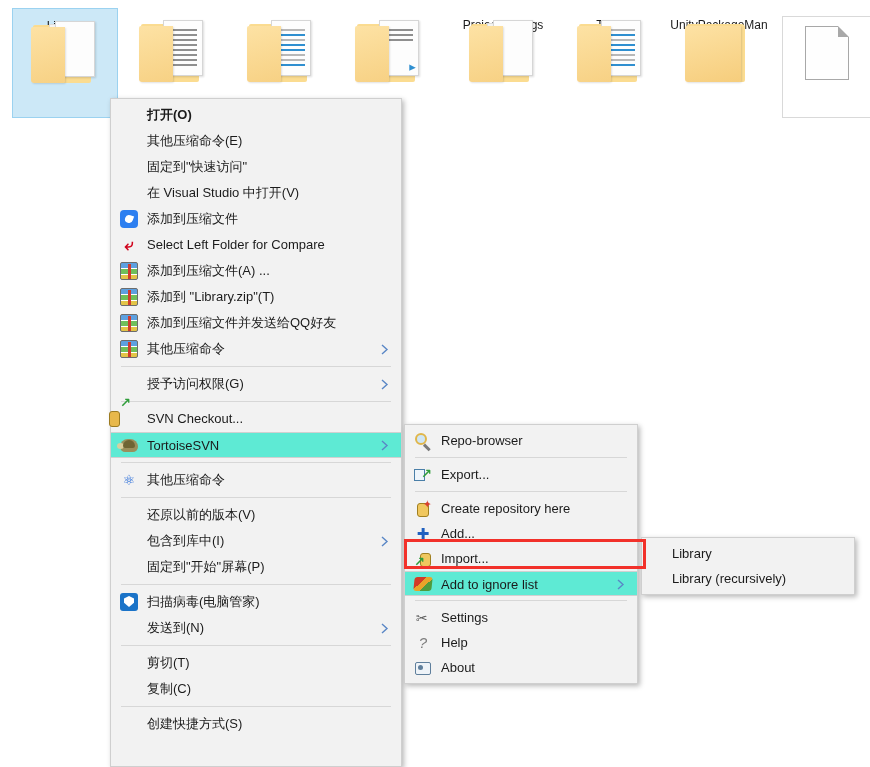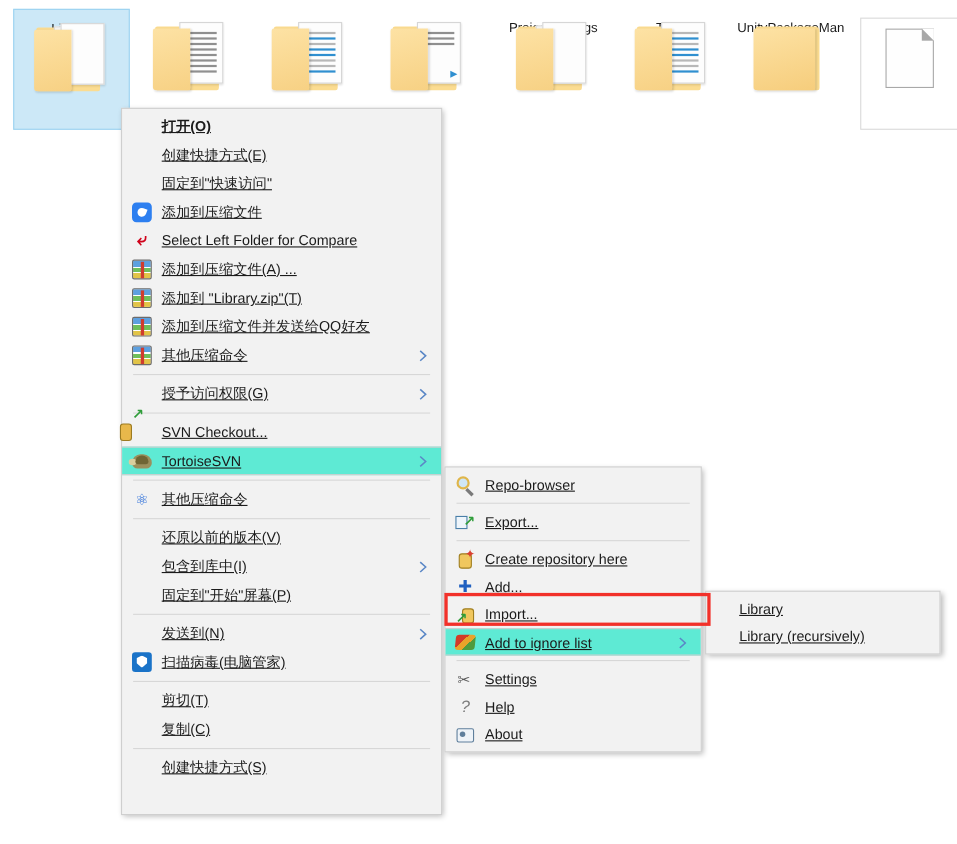--- a/index.html
+++ b/index.html
@@ -85,21 +85,20 @@
     color: #1b1b1b;
   }
   .mi {
     position: relative;
     height: 26px;
     line-height: 26px;
     padding-left: 36px;
     padding-right: 30px;
     white-space: nowrap;
     cursor: default;
-    text-decoration: underline;
   }
   .mi.bold { font-weight: bold; }
   .mi.hl { background:#5eead4; border-top:1px solid #d0d0d0; border-bottom:1px solid #d0d0d0; }
   .sep { height: 1px; background: #d7d7d7; margin: 4px 10px 4px 10px; }
   .mi .ic {
     position:absolute; left:9px; top:50%; transform:translateY(-50%);
     width:18px; height:18px;
   }
   .mi .arrow {
     position:absolute; right:10px; top:50%; transform:translateY(-50%);
@@ -283,22 +282,23 @@
           </span></span><div class="fname">Temp</div></div>
       <div class="file-item" style="left:666px;"><span class="thumb"><span class="folder">
             <span class="fld-back"></span>
             <span class="fld-front wide"></span>
           </span></span><div class="fname">UnityPackageManager</div></div>
       <div class="file-item" style="left:774px;"><span class="thumb"><span class="doc-frame"></span><span class="doc-icon"></span></span><div class="fname">Assembly-CSharp.csproj</div></div>
     </div>
 
   <div class="menu" id="main-menu">
       <div class="mi bold"><span>打开(O)</span></div>
-      <div class="mi"><span>创建快捷方式(E)</span></div>
+      <div class="mi"><span>其他压缩命令(E)</span></div>
       <div class="mi"><span>固定到"快速访问"</span></div>
+      <div class="mi"><span>在 Visual Studio 中打开(V)</span></div>
       <div class="mi"><span class="ic">
           <span class="g ic-youdao"></span>
         </span><span>添加到压缩文件</span></div>
       <div class="mi"><span class="ic">
           <span class="g ic-compare">⤶</span>
         </span><span>Select Left Folder for Compare</span></div>
       <div class="mi"><span class="ic">
           <span class="g ic-rar"></span>
         </span><span>添加到压缩文件(A) ...</span></div>
       <div class="mi"><span class="ic">
@@ -337,28 +337,28 @@
         </span><span>其他压缩命令</span></div>
       <div class="sep"></div>
       <div class="mi"><span>还原以前的版本(V)</span></div>
       <div class="mi"><span>包含到库中(I)</span><span class="arrow">
           <svg width="8" height="11" viewBox="0 0 8 11">
             <path d="M1 1 L6 5.5 L1 10" fill="none" stroke="#5a87c6" stroke-width="1.4"></path>
           </svg>
         </span></div>
       <div class="mi"><span>固定到"开始"屏幕(P)</span></div>
       <div class="sep"></div>
-      <div class="mi"><span>发送到(N)</span><span class="arrow">
-          <svg width="8" height="11" viewBox="0 0 8 11">
-            <path d="M1 1 L6 5.5 L1 10" fill="none" stroke="#5a87c6" stroke-width="1.4"></path>
-          </svg>
-        </span></div>
       <div class="mi"><span class="ic">
           <span class="g ic-guard"></span>
         </span><span>扫描病毒(电脑管家)</span></div>
+      <div class="mi"><span>发送到(N)</span><span class="arrow">
+          <svg width="8" height="11" viewBox="0 0 8 11">
+            <path d="M1 1 L6 5.5 L1 10" fill="none" stroke="#5a87c6" stroke-width="1.4"></path>
+          </svg>
+        </span></div>
       <div class="sep"></div>
       <div class="mi"><span>剪切(T)</span></div>
       <div class="mi"><span>复制(C)</span></div>
       <div class="sep"></div>
       <div class="mi"><span>创建快捷方式(S)</span></div>
       <div class="mi"></div>
     </div>
 
   <div class="menu" id="sub-menu">
       <div class="mi"><span class="ic">

